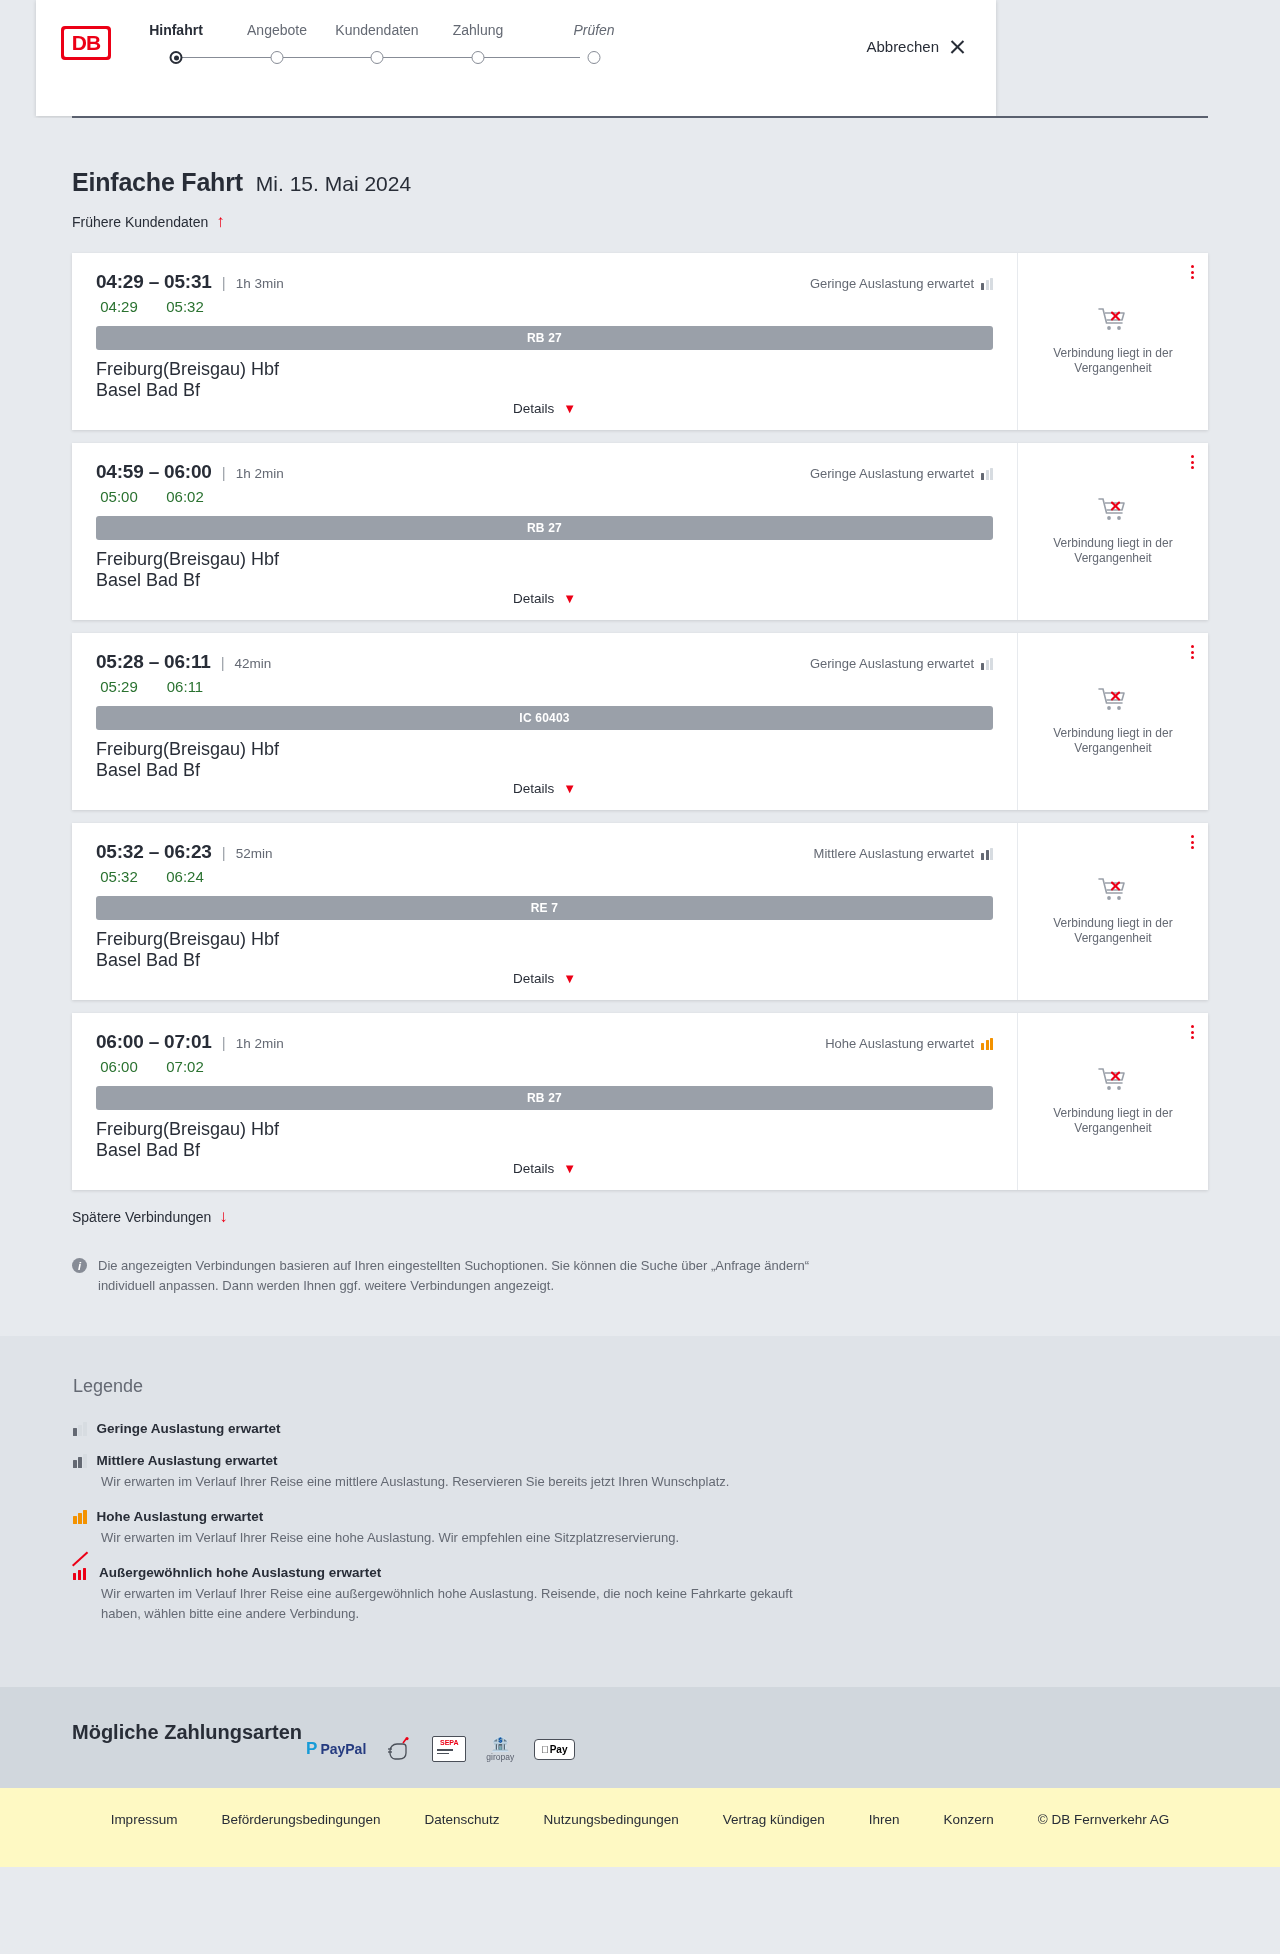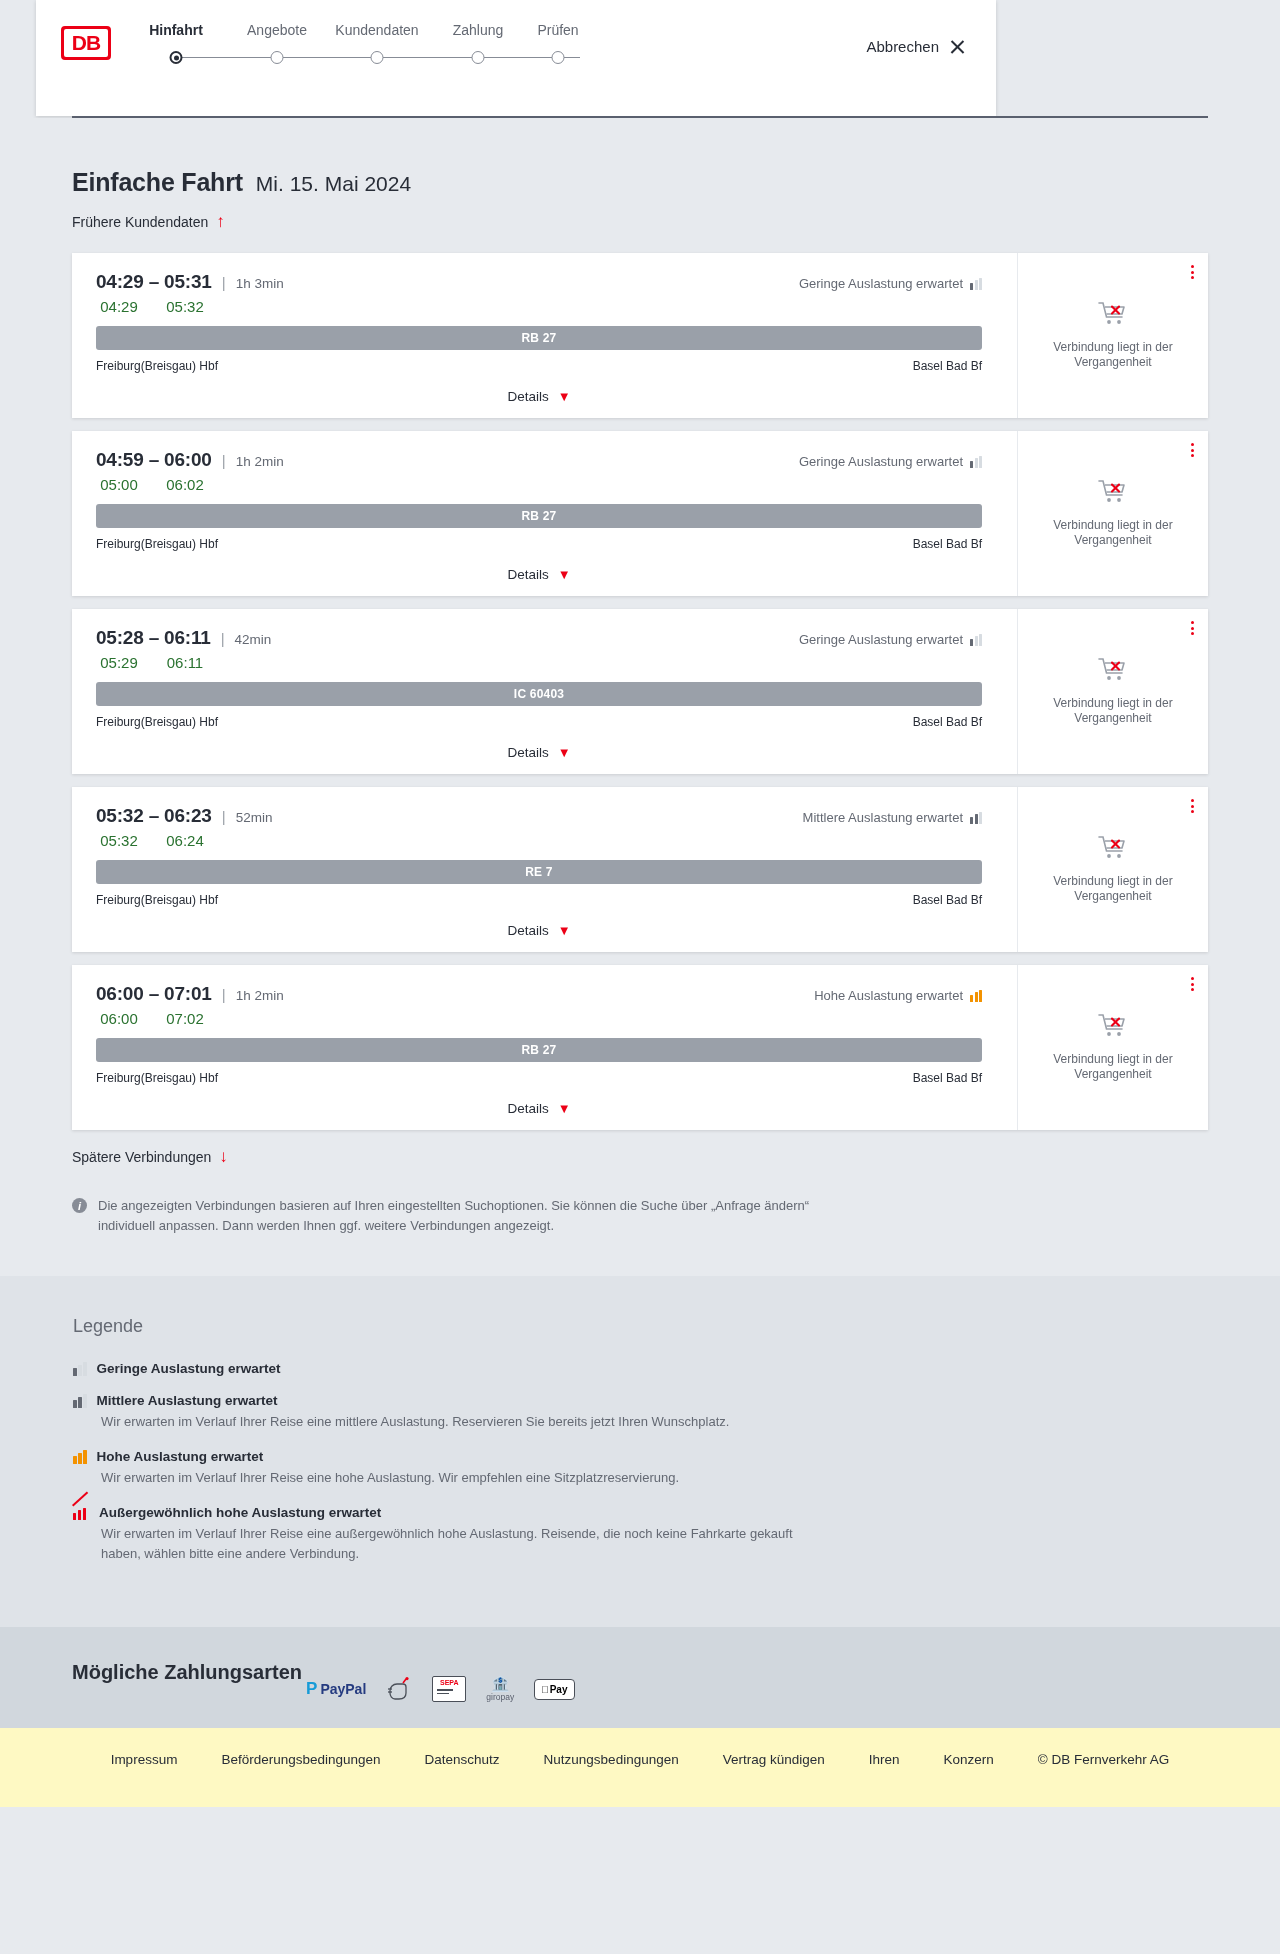--- a/index.html
+++ b/index.html
@@ -200,21 +200,21 @@
   
   .conn {
     display: flex;
     background: #ffffff;
     margin-bottom: 13px;
     box-shadow: 0 1px 3px rgba(0,0,0,0.12);
     min-height: 165px;
   }
   .conn-left {
     flex: 1 1 auto;
-    padding: 18px 35px 0 24px;
+    padding: 18px 24px 0 24px;
     position: relative;
     border-right: 1px solid #e7eaee;
     display: flex;
     flex-direction: column;
   }
   .conn-row1 {
     display: flex;
     align-items: baseline;
     justify-content: space-between;
   }
@@ -261,22 +261,23 @@
     justify-content: center;
     color: #ffffff;
     font-size: 12px;
     font-weight: bold;
     letter-spacing: 0.2px;
   }
   .stations {
     display: flex;
     justify-content: space-between;
     margin-top: 9px;
-    font-size: 12px;
+    font-size: 18px;
     color: #282d37;
+    flex-direction: column;
   }
   .details-row {
     margin-top: auto;
     padding-bottom: 14px;
     display: flex;
     justify-content: center;
   }
   .details-btn {
     display: inline-flex;
     align-items: center;
@@ -498,21 +499,21 @@
         <div class="step-dot"></div>
       </div>
       <div class="step" style="left:163px;">
         <div class="step-label">Kundendaten</div>
         <div class="step-dot"></div>
       </div>
       <div class="step" style="left:264px;">
         <div class="step-label">Zahlung</div>
         <div class="step-dot"></div>
       </div>
-      <div class="step" style="left:344px;">
+      <div class="step" style="left:380px;font-style:italic;">
         <div class="step-label">Prüfen</div>
         <div class="step-dot"></div>
       </div>
     </div>
 
     <div class="cancel-btn">
       <span class="cancel-text">Abbrechen</span>
       <span class="cancel-x"></span>
     </div>
   </div>

